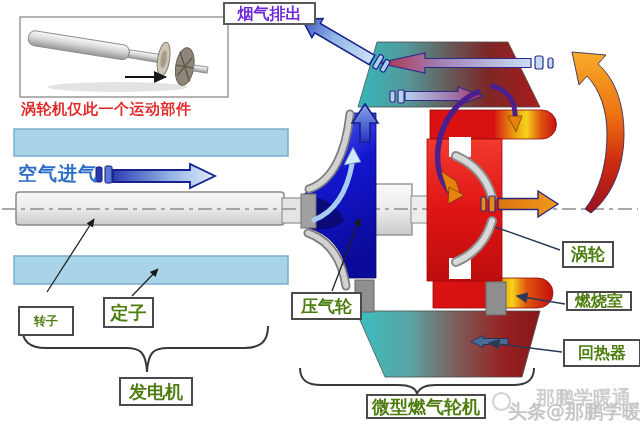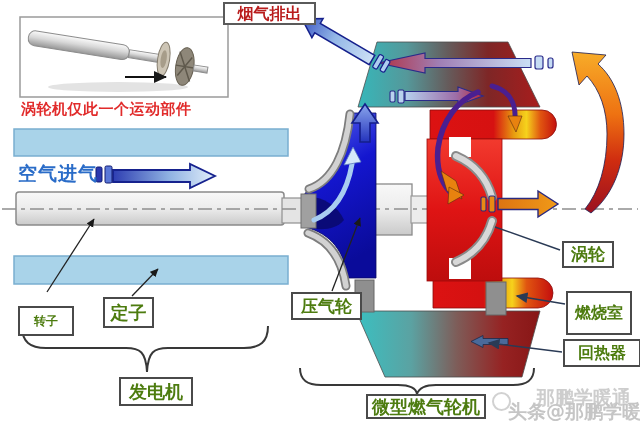--- a/index.html
+++ b/index.html
@@ -7,29 +7,29 @@
     position:relative;width:640px;height:429px;background:#ffffff;overflow:hidden;
     font-family:"DejaVu Sans","Liberation Sans",sans-serif;
   }
   #diagram-svg{position:absolute;left:0;top:0;width:640px;height:429px;}
   .box{
     position:absolute;background:#ffffff;border:2px solid #4a4a4a;color:#4d7c0f;
     font-weight:bold;display:flex;align-items:center;justify-content:center;
     font-size:17px;line-height:1;box-sizing:border-box;white-space:nowrap;
   }
   .flowtext{position:absolute;font-weight:bold;white-space:nowrap;line-height:1;}
-  #exhaust-label{left:223px;top:2px;width:93px;height:23px;color:#b91c1c;font-size:16px;border-color:#5a5a5a;}
+  #exhaust-label{left:223px;top:2px;width:93px;height:23px;color:#6d28d9;font-size:16px;border-color:#5a5a5a;}
   #air-label{left:18px;top:164px;font-size:19px;color:#2a6cc8;letter-spacing:1px;}
   #inset-caption{left:21px;top:100px;font-size:15px;color:#e12b2b;letter-spacing:0.5px;position:absolute;font-weight:bold;white-space:nowrap;}
   #rotor-label{left:18px;top:306px;width:56px;height:30px;font-size:12px;}
   #stator-label{left:103px;top:297px;width:51px;height:31px;font-size:18px;}
   #generator-label{left:119px;top:377px;width:74px;height:29px;font-size:18px;}
   #compressor-label{left:291px;top:292px;width:71px;height:28px;font-size:17px;}
   #turbine-label{left:562px;top:241px;width:52px;height:27px;font-size:17px;}
-  #combustor-label{left:566px;top:291px;width:66px;height:44px;font-size:16px;}
+  #combustor-label{left:566px;top:291px;width:66px;height:20px;font-size:16px;}
   #recuperator-label{left:563px;top:339px;width:78px;height:28px;font-size:16px;}
   #micro-label{left:366px;top:394px;width:120px;height:25px;font-size:18px;}
   #watermark{position:absolute;left:492px;top:385px;width:148px;height:44px;opacity:0.95;}
   #watermark .wm1{position:absolute;left:44px;top:0px;font-size:19px;font-weight:bold;color:#cbcbcb;text-shadow:0 1px 0 #fff;white-space:nowrap;}
   #watermark .wm2{position:absolute;left:16px;top:14px;font-size:19px;font-weight:bold;color:#c2c2c2;text-shadow:0 1px 0 #fff;white-space:nowrap;}
   #watermark .wm-circle{position:absolute;left:0px;top:7px;width:15px;height:15px;border:2px solid #cfcfcf;border-radius:50%;}
 </style>
 </head>
 <body>
 

